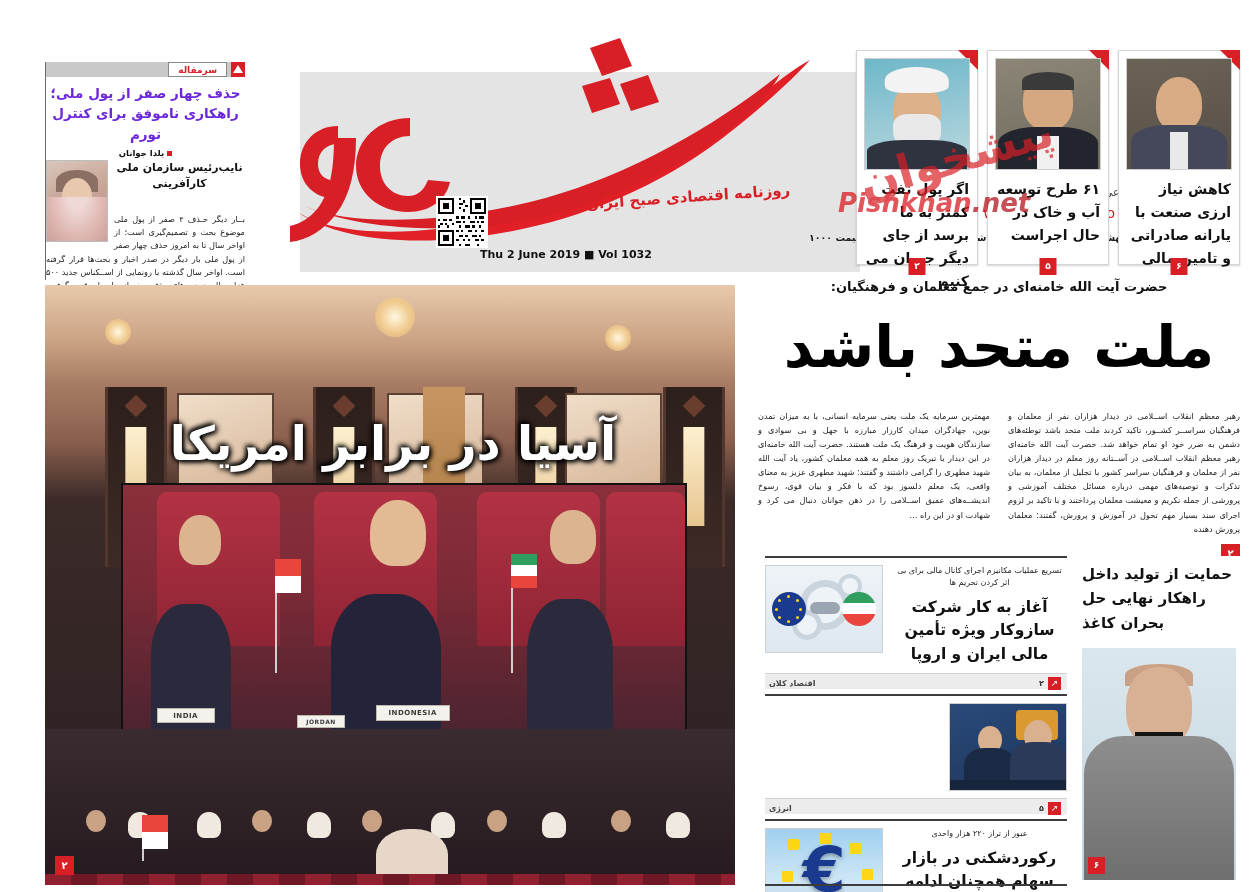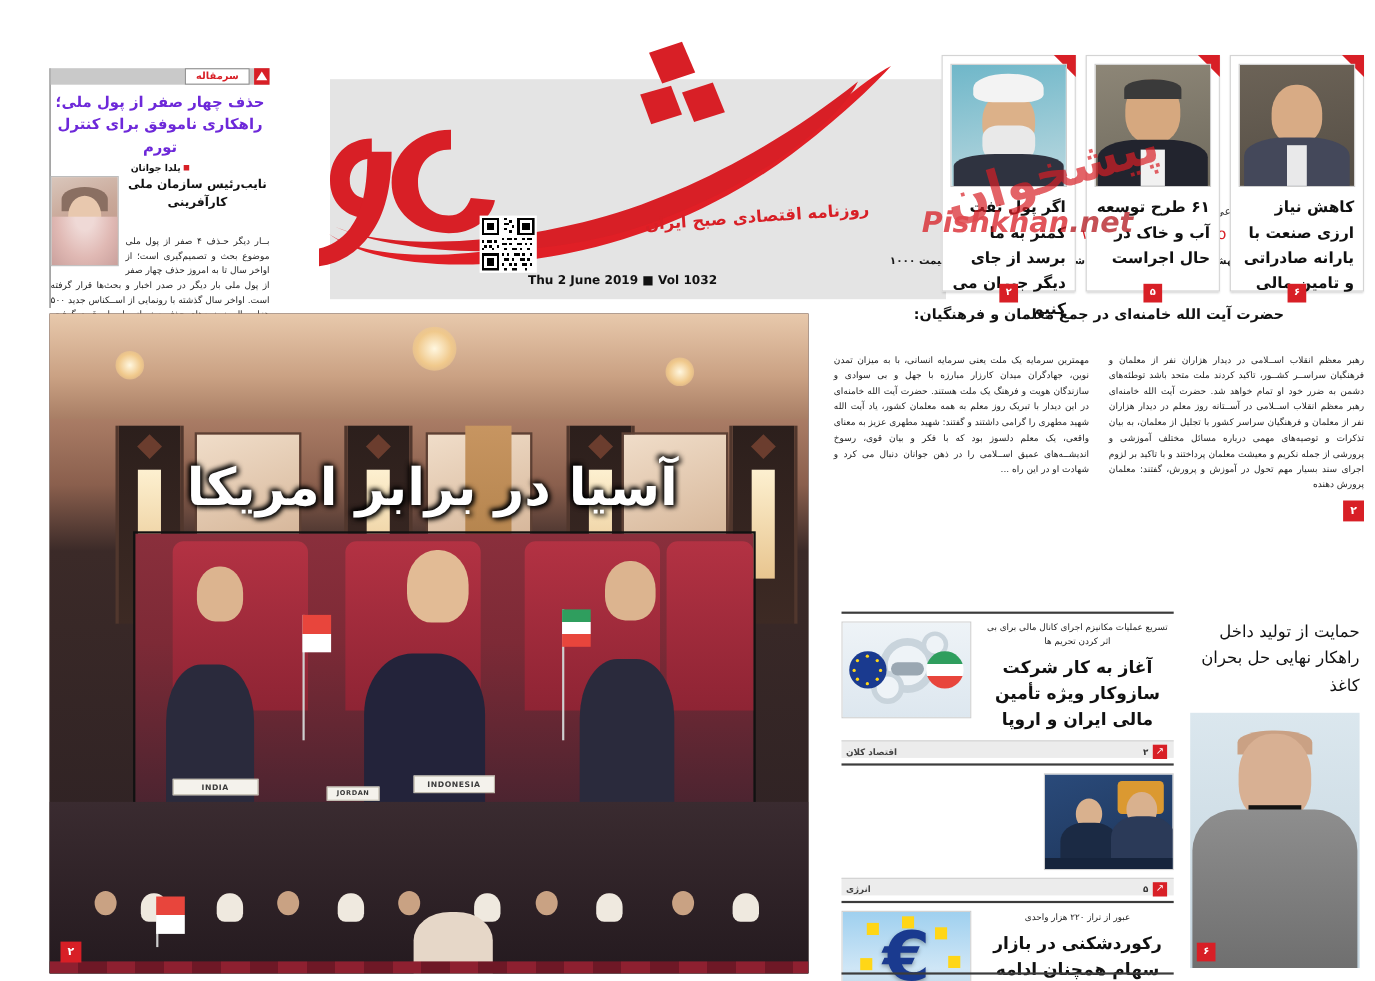--- a/index.html
+++ b/index.html
@@ -331,22 +331,22 @@
     text-shadow: 0 2px 4px rgba(0,0,0,.35);
   }
   .euro-star { position: absolute; width: 11px; height: 11px; background: #ffd617; }
 
   
   .sidebar {
     position: absolute; left: 1078px; top: 556px; width: 162px; height: 330px;
     background: #fff;
   }
   .sb-head {
-    font-size: 15px; font-weight: normal; color: #111;
-    line-height: 1.62; text-align: right; padding: 6px 4px 0 4px;
+    font-size: 15px; font-weight: bold; color: #111;
+    line-height: 1.62; text-align: left; padding: 6px 4px 0 4px;
   }
   .sb-img {
     position: absolute; left: 4px; top: 92px; width: 154px; height: 232px;
     overflow: hidden; background: linear-gradient(180deg,#dbe7ee 0%,#c3d4de 100%);
   }
   .sb-man-head {
     position: absolute; left: 50%; transform: translateX(-50%); top: 8%;
     width: 66px; height: 80px; border-radius: 46% 46% 42% 42%; background: #d8b093;
   }
   .sb-man-hairline {
@@ -542,21 +542,21 @@
         <div class="delegate-head" style="left:44%;top:6%;width:56px;height:66px;background:#e2bb95"></div>
         <div class="delegate-suit" style="left:37%;top:44%;width:110px;height:56%;background:#23233a"></div>
         <div class="delegate-head" style="left:76%;top:10%;width:46px;height:54px"></div>
         <div class="delegate-suit" style="left:72%;top:46%;width:86px;height:54%"></div>
 
         <div class="flagpole" style="left:27%;top:30%;height:46%"></div>
         <div class="flag-id" style="left:27%;top:30%"></div>
         <div class="flagpole" style="left:69%;top:28%;height:48%"></div>
         <div class="flag-ir" style="left:69%;top:28%"></div>
 
-        <div class="nameplate" style="left:6%;bottom:4%;width:78px;height:15px">
+        <div class="nameplate" style="left:6%;bottom:4%;width:58px;height:15px">
             <span>INDIA</span>
           </div>
         <div class="nameplate" style="left:45%;bottom:5%;width:74px;height:16px">
             <span>INDONESIA</span>
           </div>
         <div class="nameplate" style="left:31%;bottom:2%;width:48px;height:13px;font-size:6px">
             <span>JORDAN</span>
           </div>
       </div>
 
@@ -578,20 +578,21 @@
       <div class="flagpole" style="left:14%;bottom:4%;height:40px"></div>
       <div class="flag-id" style="left:14%;bottom:6%"></div>
     </div>
 
     <div class="photo-head">آسیا در برابر امریکا</div>
     <div class="photo-page">۲</div>
   </div>
 
   <div class="rightcol">
     <div class="lead-kicker">حضرت آیت الله خامنه‌ای در جمع معلمان و فرهنگیان:</div>
+    <div class="lead-head">ملت متحد باشد</div>
     <div class="lead-cols">
       <div class="lead-col">رهبر معظم انقلاب اســلامی در دیدار هزاران نفر از معلمان و فرهنگیان سراســر کشــور، تاکید کردند ملت متحد باشد توطئه‌های دشمن به ضرر خود او تمام خواهد شد. حضرت آیت الله خامنه‌ای رهبر معظم انقلاب اســلامی در آســتانه روز معلم در دیدار هزاران نفر از معلمان و فرهنگیان سراسر کشور با تجلیل از معلمان، به بیان تذکرات و توصیه‌های مهمی درباره مسائل مختلف آموزشی و پرورشی از جمله نکریم و معیشت معلمان پرداختند و با تاکید بر لزوم اجرای سند بسیار مهم تحول در آموزش و پرورش، گفتند: معلمان پرورش دهنده</div>
       <div class="lead-col">مهمترین سرمایه یک ملت یعنی سرمایه انسانی، با به میزان تمدن نوین، جهادگران میدان کارزار مبارزه با جهل و بی سوادی و سازندگان هویت و فرهنگ یک ملت هستند. حضرت آیت الله خامنه‌ای در این دیدار با تبریک روز معلم به همه معلمان کشور، یاد آیت الله شهید مطهری را گرامی داشتند و گفتند: شهید مطهری عزیز به معنای واقعی، یک معلم دلسوز بود که با فکر و بیان قوی، رسوخ اندیشــه‌های عمیق اســلامی را در ذهن جوانان دنبال می کرد و شهادت او در این راه ...</div>
     </div>
     <div class="lead-pagetag">۲</div>
   </div>
 
   <div class="newsblocks">
     <div class="nb-top-rule"></div>
 

